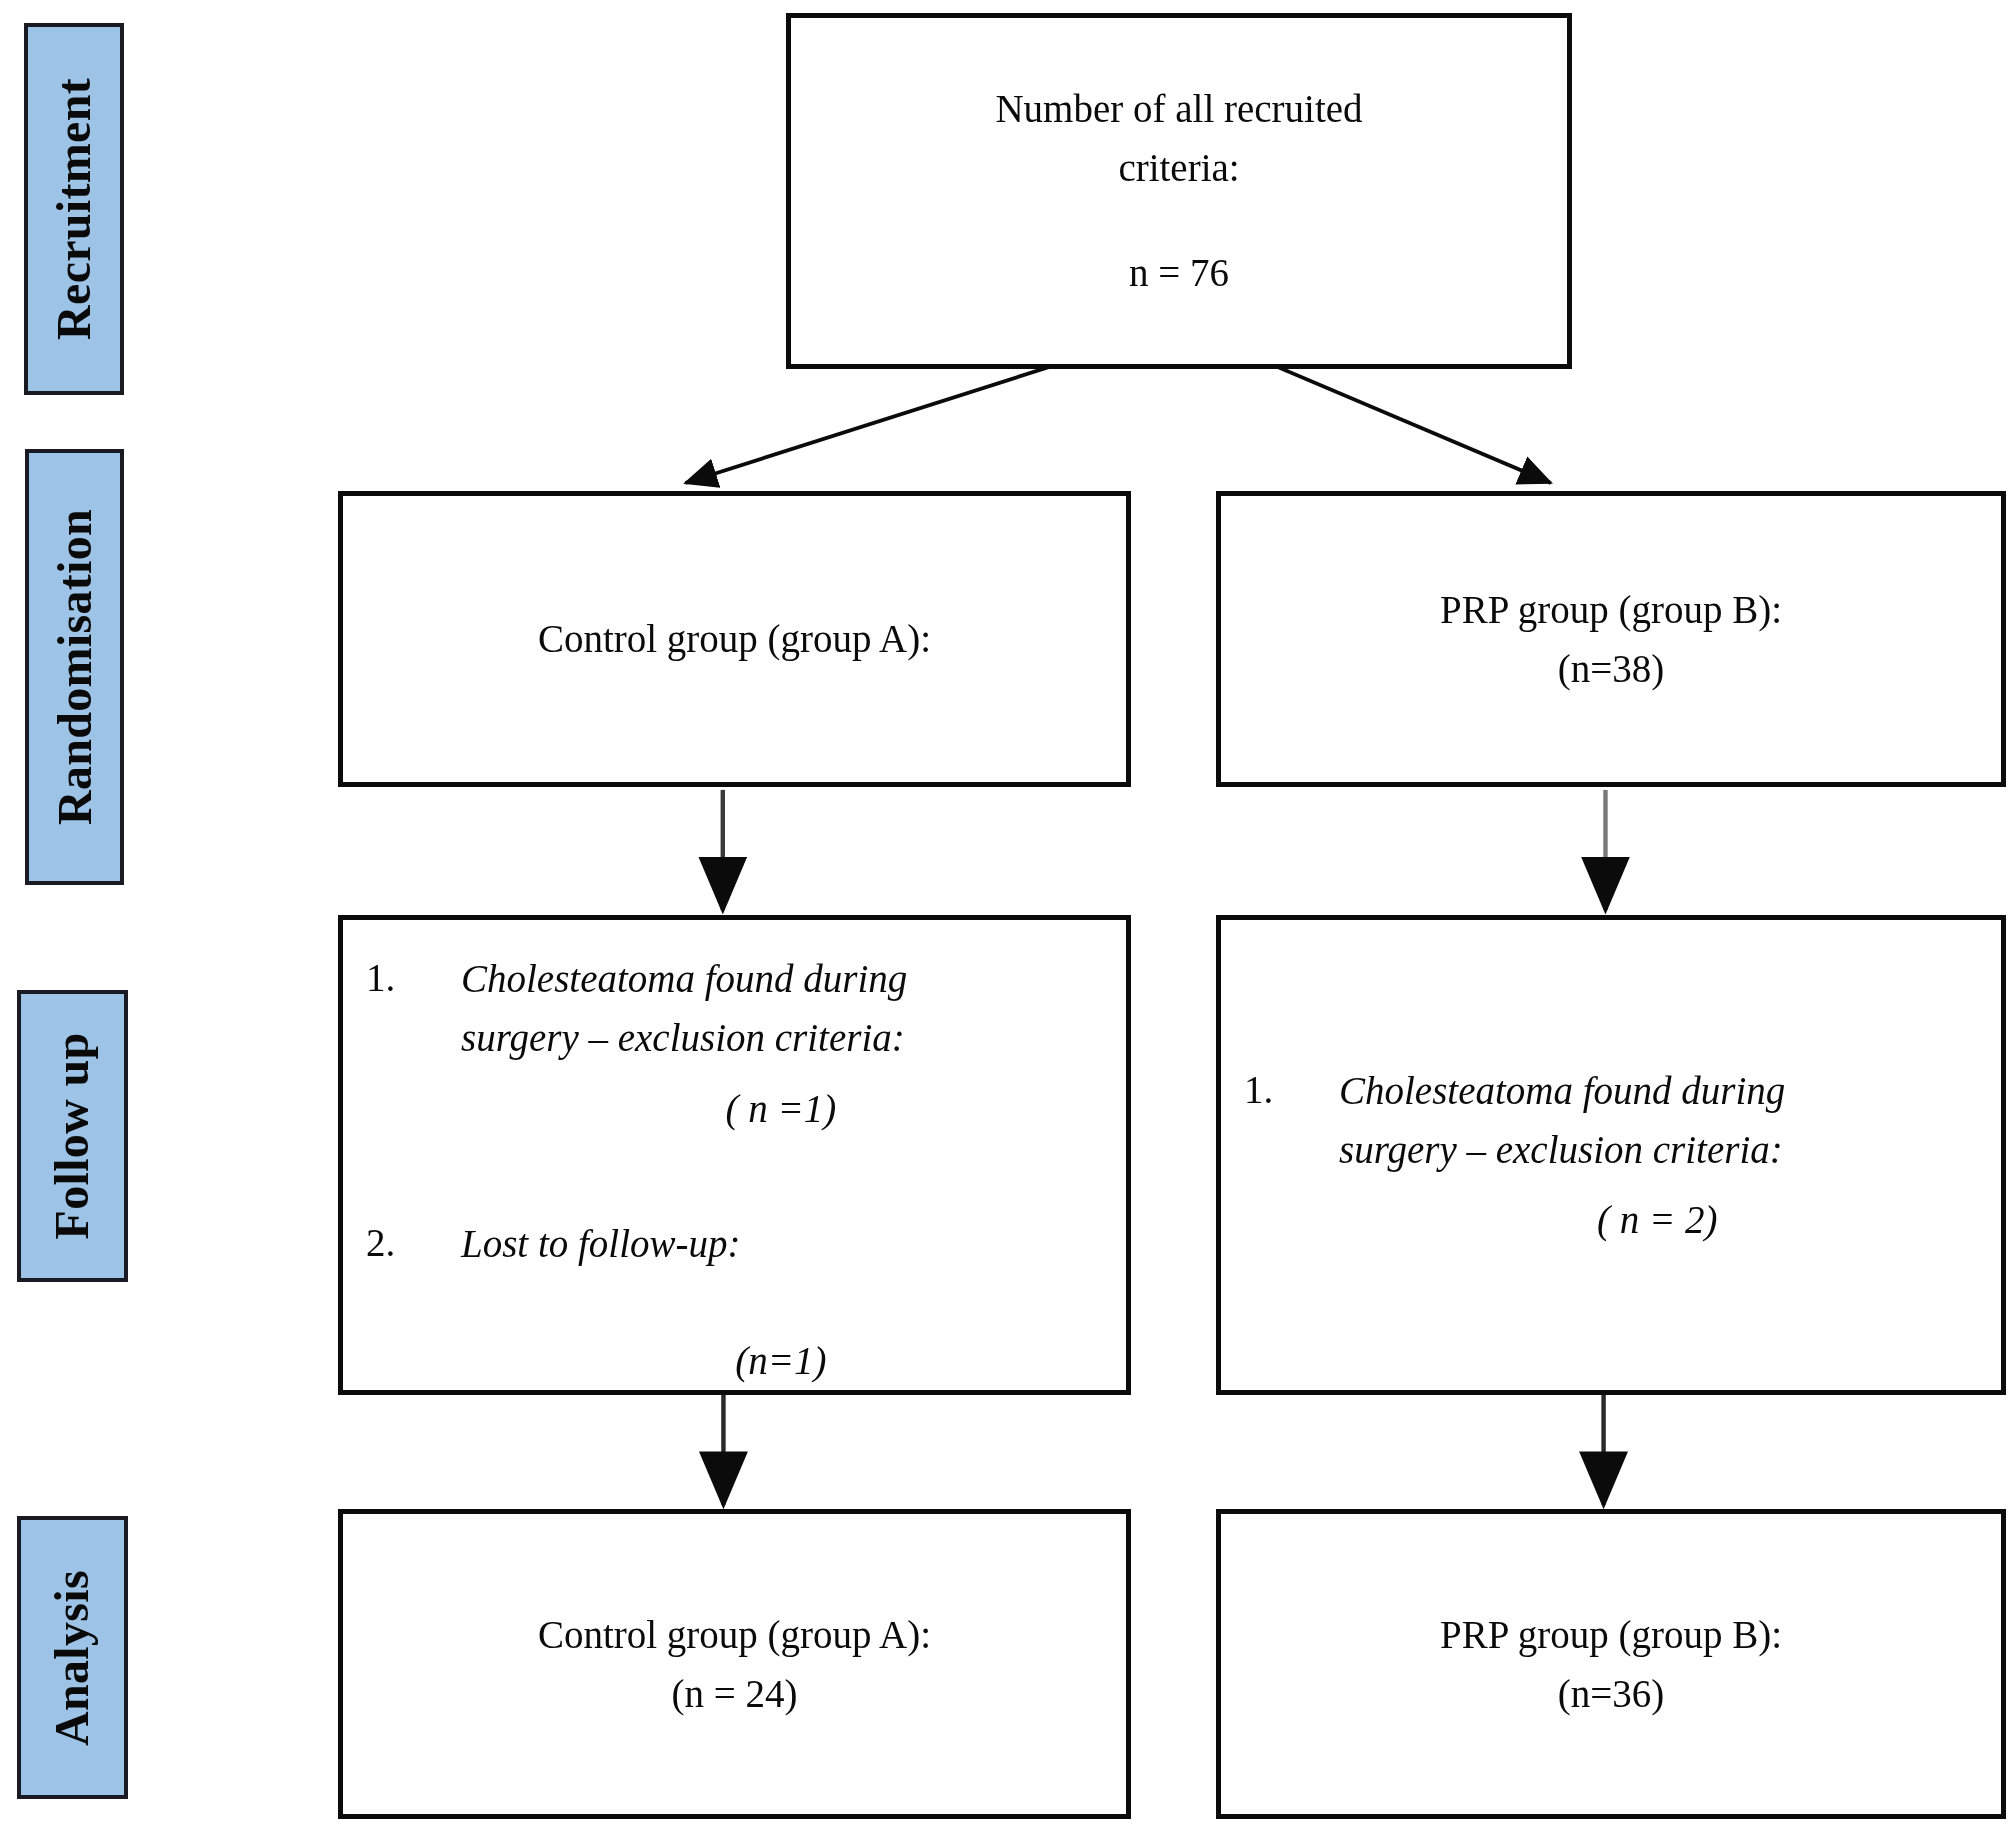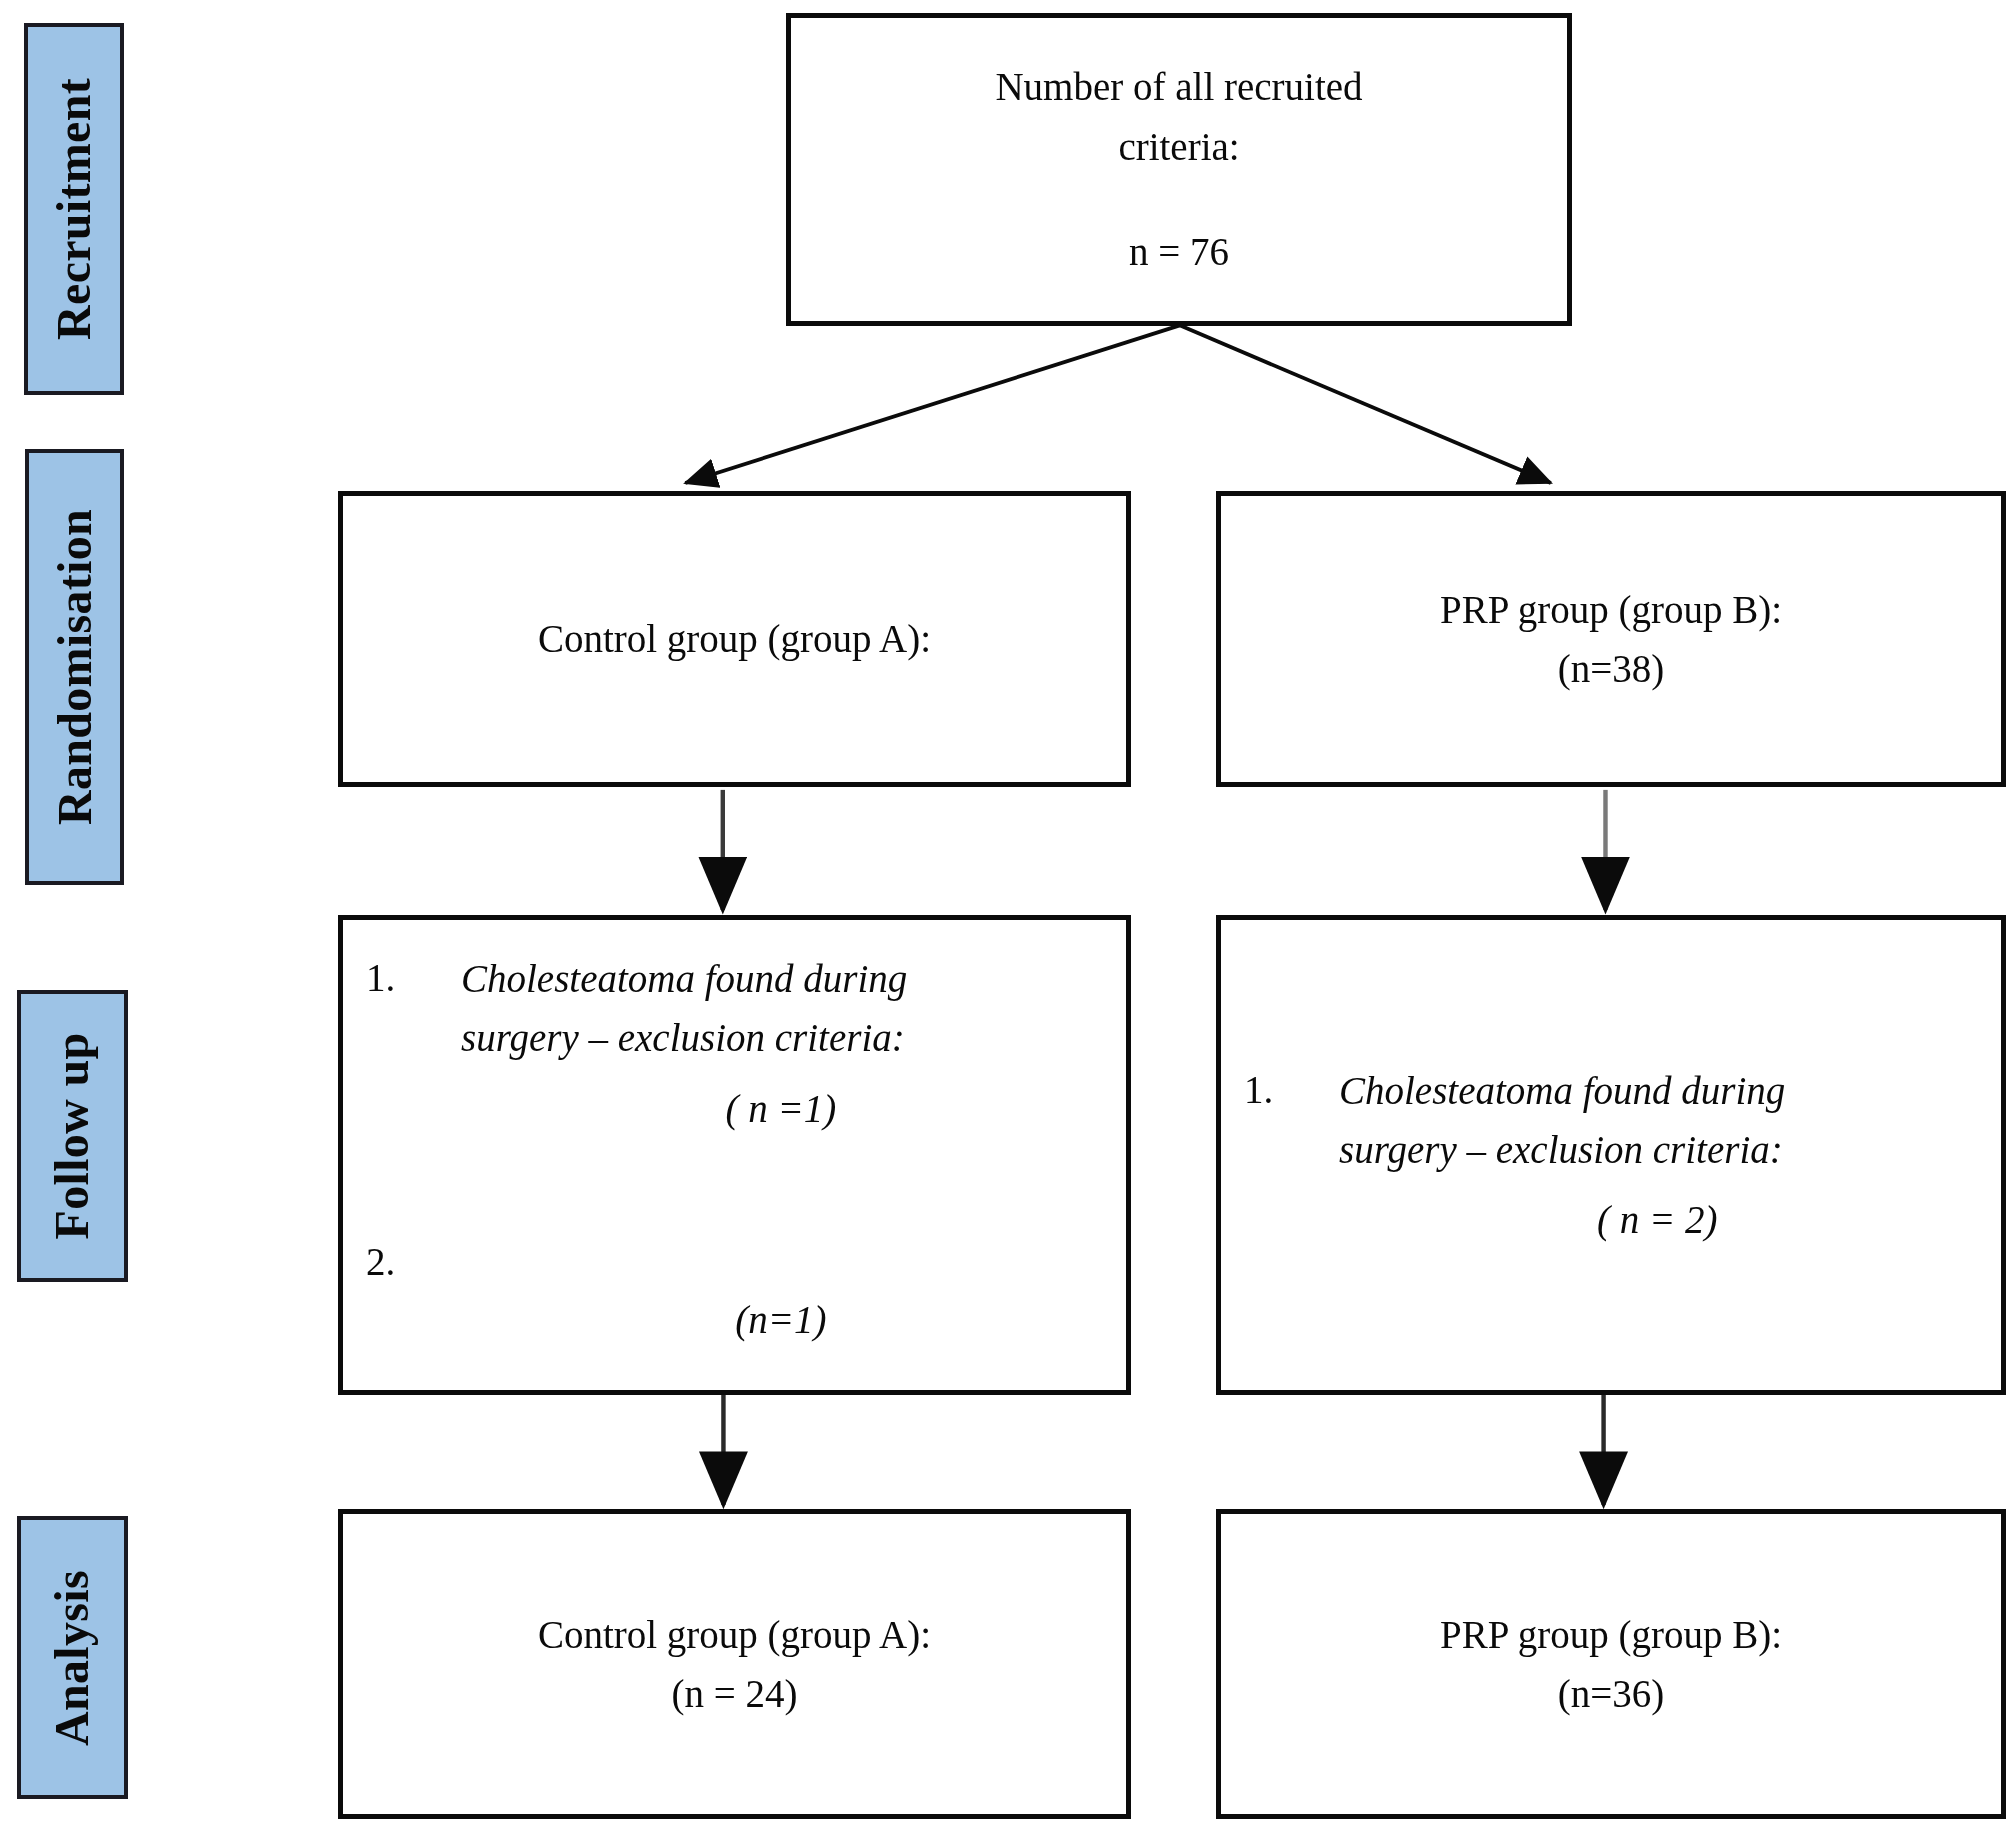--- a/index.html
+++ b/index.html
@@ -142,21 +142,21 @@
   </div>
 
   <div class="stage-label" style="left:16.5px; top:990px; width:111px; height:292px;">
     <span class="stage-text">Follow up</span>
   </div>
 
   <div class="stage-label" style="left:16.5px; top:1516px; width:111px; height:283px;">
     <span class="stage-text">Analysis</span>
   </div>
 
-  <div class="flow-box" style="left:786px; top:12.7px; width:786px; height:313px;">
+  <div class="flow-box" style="left:786px; top:12.7px; width:786px; height:356px;">
     <div class="line">Number of all recruited</div>
     <div class="line">criteria:</div>
     <div class="spacer-line"></div>
     <div class="line">n = 76</div>
   </div>
 
   <div class="flow-box" style="left:338px; top:491px; width:793px; height:296px;">
     <div class="line">Control group (group A):</div>
   </div>
 
@@ -171,20 +171,21 @@
       <div class="li-body">
         <div class="line">Cholesteatoma found during</div>
         <div class="line">surgery – exclusion criteria:</div>
         <div class="line center">( n =1)</div>
       </div>
     </div>
     <div class="gap-block"></div>
     <div class="li">
       <div class="marker">2.</div>
       <div class="li-body">
+        <div class="line">Lost to follow-up:</div>
         <div class="spacer-line"></div>
         <div class="line center">(n=1)</div>
       </div>
     </div>
   </div>
 
   <div class="flow-box list-box center-vert" style="left:1216px; top:915px; width:790px; height:480px;">
     <div class="li">
       <div class="marker">1.</div>
       <div class="li-body">

